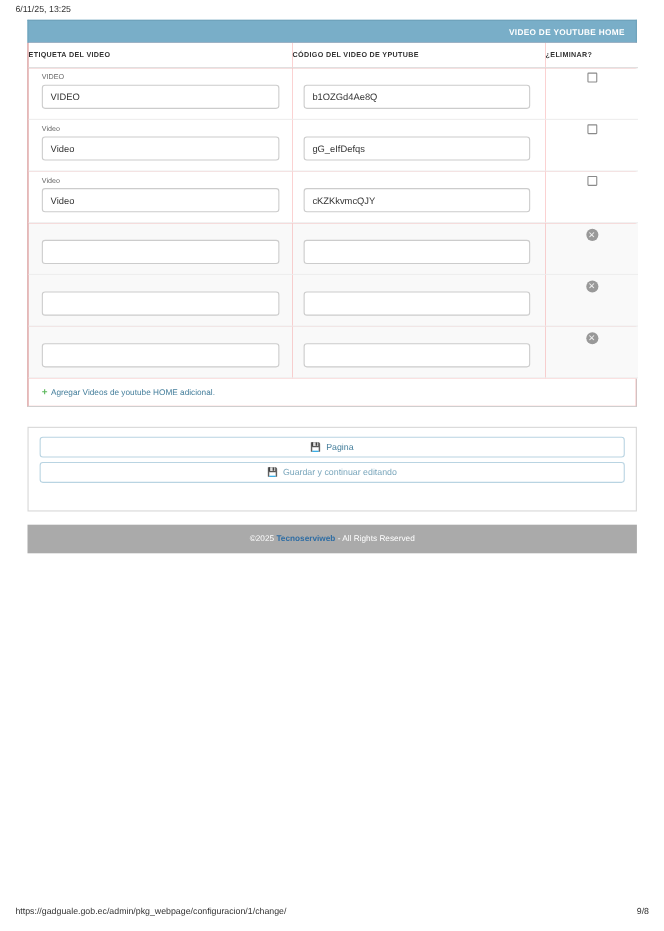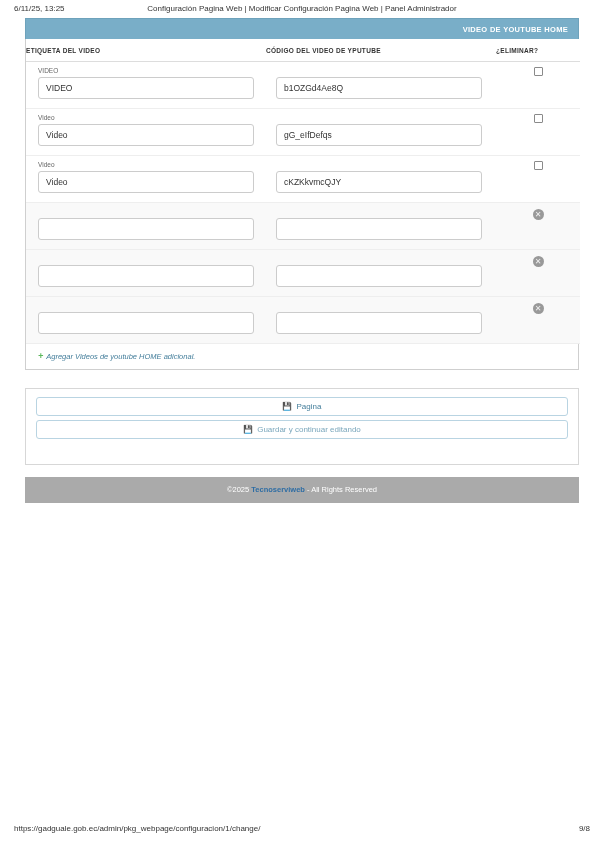--- a/index.html
+++ b/index.html
@@ -168,21 +168,20 @@
     line-height: 11px;
     text-align: center;
     font-family: "Liberation Sans", sans-serif;
     cursor: pointer;
   }
 
   .add-row {
     padding: 7px 0 8px 12px;
     font-size: 7.5px;
     background: #ffffff;
-    font-style: italic;
   }
   .add-row .plus {
     color: #5cb85c;
     font-size: 9px;
     font-weight: bold;
     margin-right: 3px;
   }
   .add-row a {
     color: #447e9b;
     text-decoration: none;
@@ -233,21 +232,20 @@
     color: #2e6da4;
     text-decoration: none;
     font-weight: bold;
   }
 </style>
 </head>
 <body>
 
 <div class="print-header">
   <span class="ph-date">6/11/25, 13:25</span>
-  <span class="ph-title">Configuración Pagina Web | Modificar Configuración Pagina Web | Panel Administrador</span>
 </div>
 
 <div class="page">
 
   <div class="panel-heading">VIDEO DE YOUTUBE HOME</div>
 
   <div class="panel">
     <table class="video-table">
       <thead>
         <tr>

